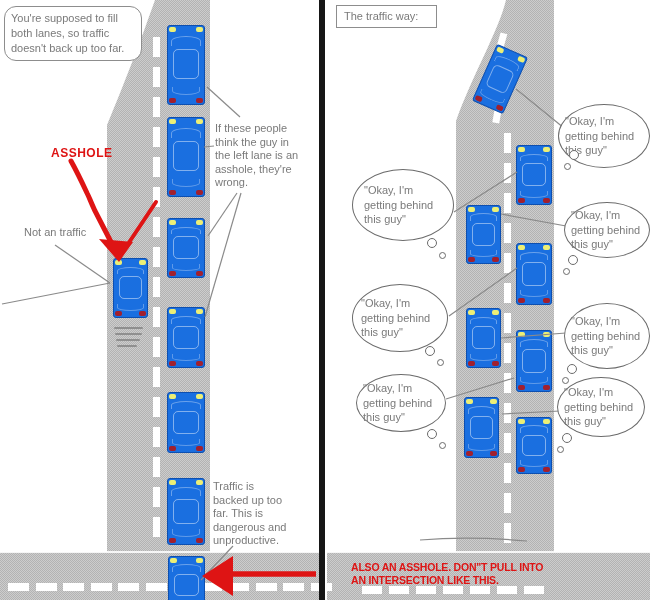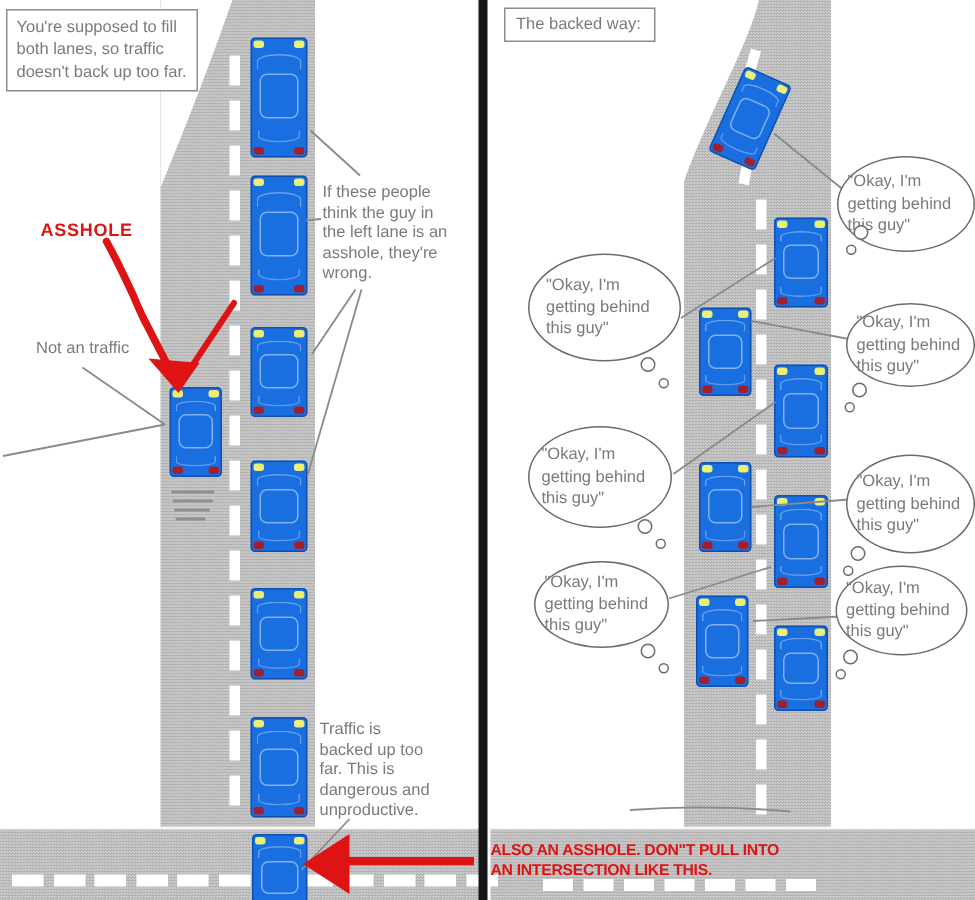--- a/index.html
+++ b/index.html
@@ -26,21 +26,21 @@
             border:1px solid rgba(255,255,255,.45);border-radius:5px;}
   .car-front{position:absolute;left:9%;right:9%;top:13%;height:12%;
              border:1px solid rgba(255,255,255,.35);border-bottom:none;border-radius:50% 50% 0 0;}
   .car-rear{position:absolute;left:10%;right:10%;bottom:11%;height:10%;
             border:1px solid rgba(255,255,255,.30);border-top:none;border-radius:0 0 50% 50%;}
   #divider{position:absolute;left:319px;top:0;width:6px;height:600px;background:var(--divider);}
   #ink{position:absolute;left:0;top:0;pointer-events:none;}
   .caption-box{position:absolute;background:#fff;border:1px solid #8d8d8d;
                color:var(--text-gray);font-size:11px;line-height:15px;}
   .note{position:absolute;color:var(--text-gray);font-size:11px;line-height:13.5px;}
-  .red-label{position:absolute;color:var(--red);font-weight:bold;}
+  .red-label{position:absolute;color:var(--red);font-weight:bold;margin-left:24px;}
   .bubble{position:absolute;background:#fff;border:1.5px solid var(--bubble-border);
           border-radius:50%;display:flex;align-items:center;box-sizing:border-box;}
   .bubble-text{color:var(--text-gray);font-size:11px;line-height:14.5px;width:84px;margin:0 auto;
                padding-left:6px;}
   .dot{position:absolute;background:#fff;border:1.5px solid var(--bubble-border);
        border-radius:50%;box-sizing:border-box;}
   #watermark{position:absolute;left:545px;top:581px;width:105px;height:19px;
              color:#fff;font-weight:bold;font-size:13.5px;letter-spacing:-0.3px;
              text-shadow:1px 1px 0 #4d4d4d;border-top:1px solid #e5e5e5;border-left:1px solid #e5e5e5;
              padding-left:2px;box-sizing:border-box;}
@@ -325,32 +325,32 @@
       </div>
       <div class="dot" style="left: 427px; top: 429px; width: 10px; height: 10px;"></div>
       <div class="dot" style="left: 438.5px; top: 441.5px; width: 7px; height: 7px;"></div>
       <div class="bubble" style="left: 557px; top: 377px; width: 88px; height: 60px;">
         <div class="bubble-text">"Okay, I'm getting behind this guy"</div>
       </div>
       <div class="dot" style="left: 562px; top: 433px; width: 10px; height: 10px;"></div>
       <div class="dot" style="left: 556.5px; top: 445.5px; width: 7px; height: 7px;"></div>
     </div>
 
-  <div class="caption-box" style="left:4px;top:6px;width:120px;padding:4px 0 4px 6px;">
+  <div class="caption-box" style="left:4px;top:6px;width:120px;padding:4px 10px 4px 6px;border-radius:12px;">
     <span>You're supposed to fill both lanes, so traffic doesn't back up too far.</span>
   </div>
 
   <div class="red-label" style="left:27px;top:146px;font-size:12px;letter-spacing:.5px;">ASSHOLE</div>
 
   <div class="note" style="left:24px;top:226px;">Not an traffic</div>
 
   <div class="note" style="left:215px;top:122px;width:90px;">If these people think the guy in the left lane is an asshole, they're wrong.</div>
 
   <div class="note" style="left:213px;top:480px;width:78px;">Traffic is backed up too far. This is dangerous and unproductive.</div>
 
   <div class="caption-box" style="left:336px;top:5px;width:92px;padding:3px 0 3px 7px;">
-    <span>The backed way:</span>
+    <span>The traffic way:</span>
   </div>
 
 
   <div class="red-label" style="left:327px;top:561px;width:200px;font-size:10.5px;line-height:13px;letter-spacing:-0.2px;">ALSO AN ASSHOLE.  DON"T PULL INTO AN INTERSECTION LIKE THIS.</div>
 
 </div>
 
 </body></html>

